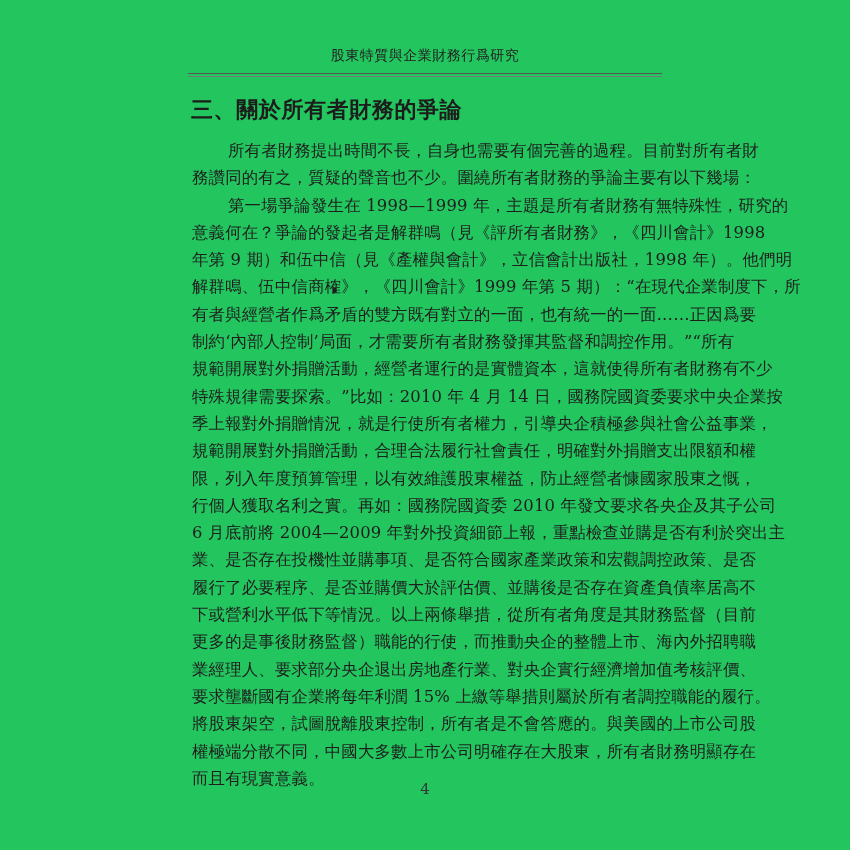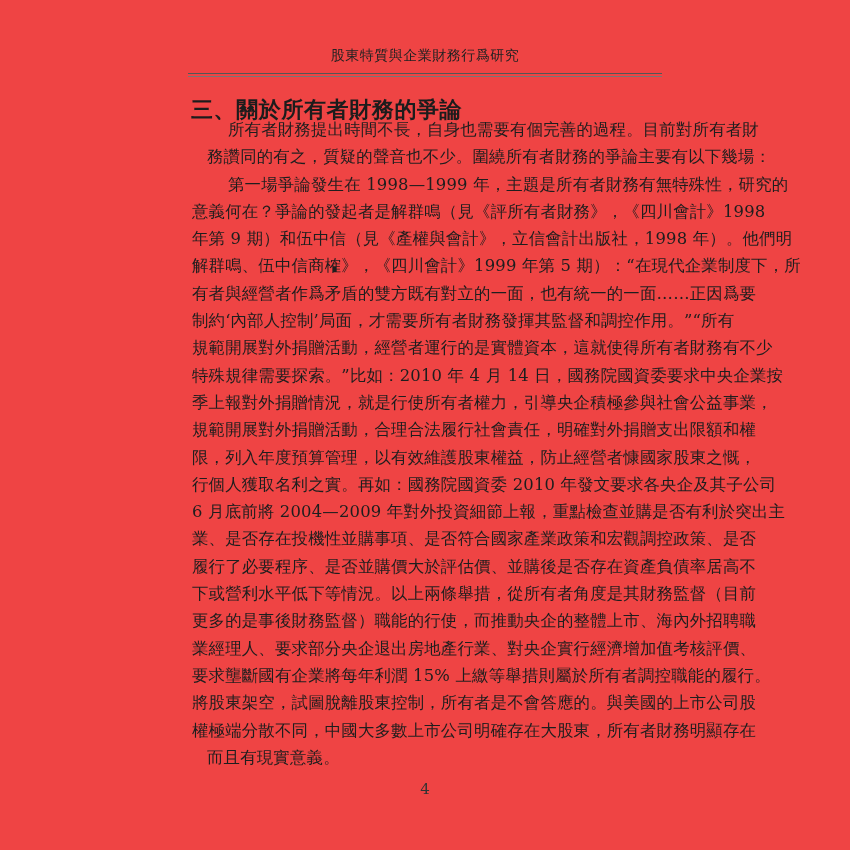--- a/index.html
+++ b/index.html
@@ -12,21 +12,21 @@
     height: 850px;
     position: relative;
     overflow: hidden;
     font-family: "DejaVu Serif", "Liberation Serif", serif;
     color: #1a1a1a;
   }
   .page {
     position: absolute;
     left: 0; top: 0;
     width: 850px; height: 850px;
-    background: #ef4444;
+    background: #22c55e;
   }
   .running-head {
     position: absolute;
     left: 188px;
     width: 474px;
     top: 47px;
     text-align: center;
     font-size: 14px;
     letter-spacing: 0.5px;
     color: #222;
@@ -48,38 +48,37 @@
     font-family: "DejaVu Sans", "Liberation Sans", sans-serif;
     font-weight: bold;
     font-size: 22px;
     color: #1c1c1c;
     letter-spacing: 0.6px;
   }
   .body-text {
     position: absolute;
     left: 192px;
     width: 470px;
-    top: 116px;
+    top: 137px;
   }
   .line {
     height: 27.3px;
     line-height: 27.3px;
     font-size: 16.4px;
     white-space: nowrap;
     text-align: justify;
     text-align-last: justify;
     color: #1e1e1e;
     letter-spacing: 0.2px;
   }
   .line.indent {
     padding-left: 36px;
   }
   .line.last {
     text-align-last: left;
-    margin-left: 15px;
   }
   .page-number {
     position: absolute;
     left: 0;
     width: 850px;
     top: 780px;
     text-align: center;
     font-size: 15px;
     color: #333;
   }

